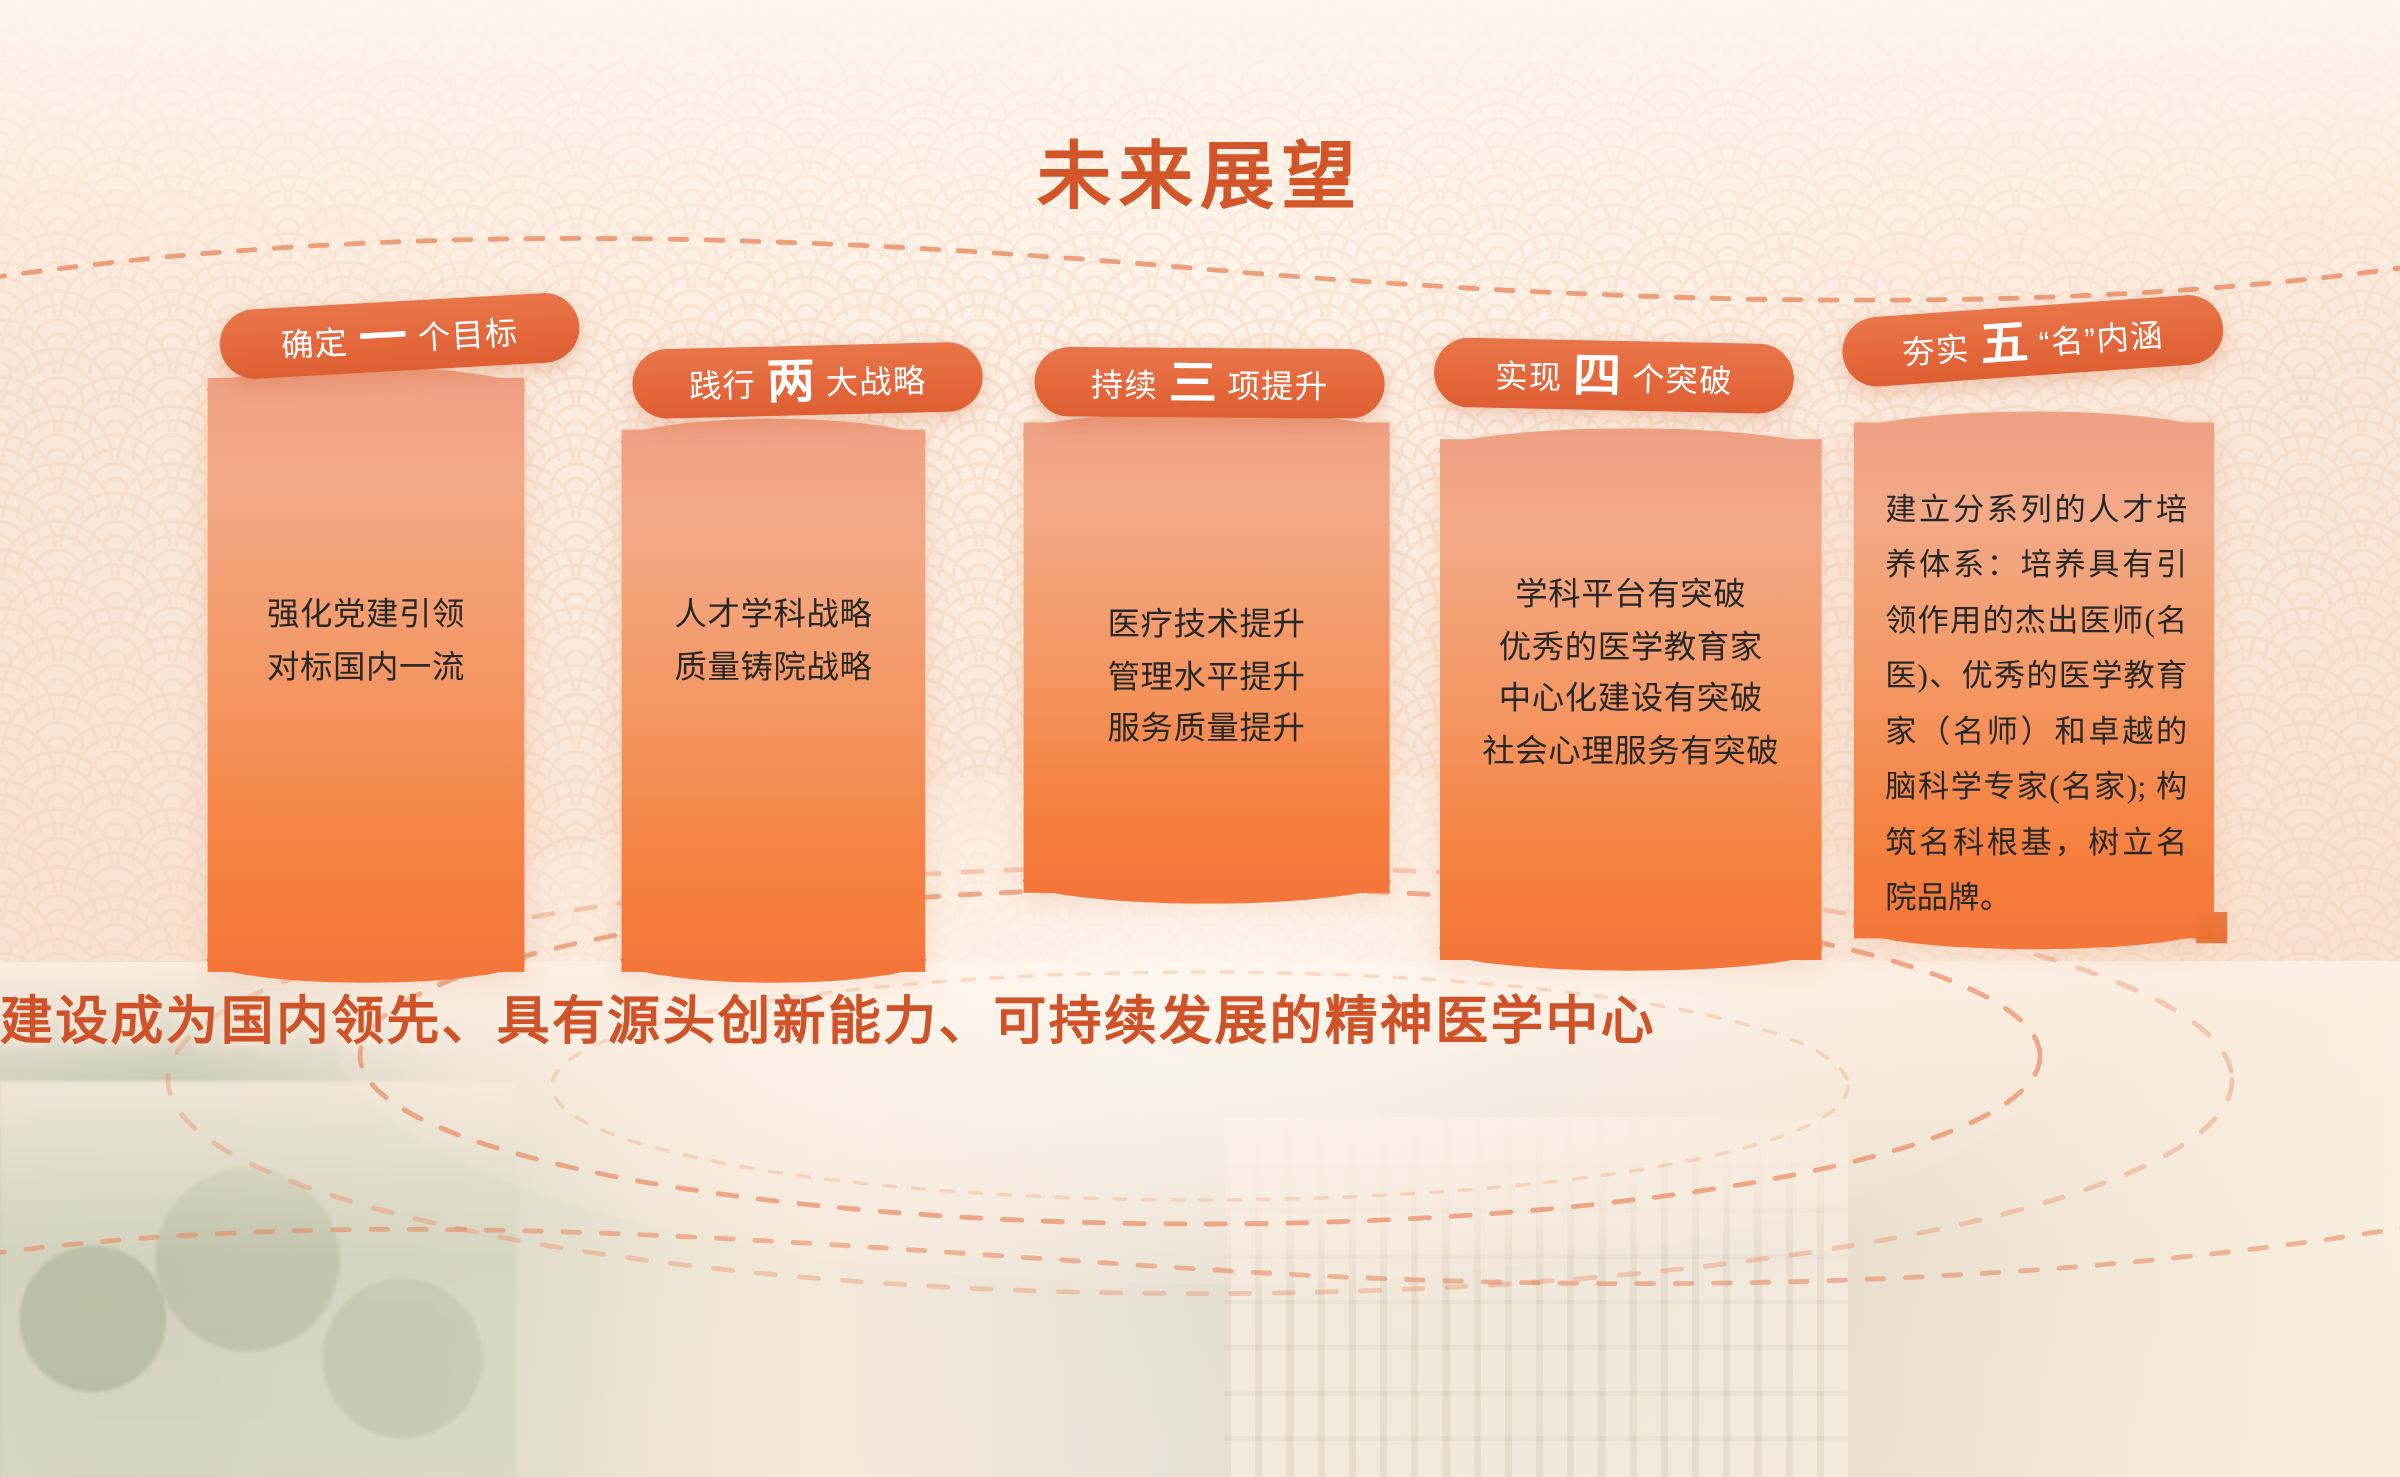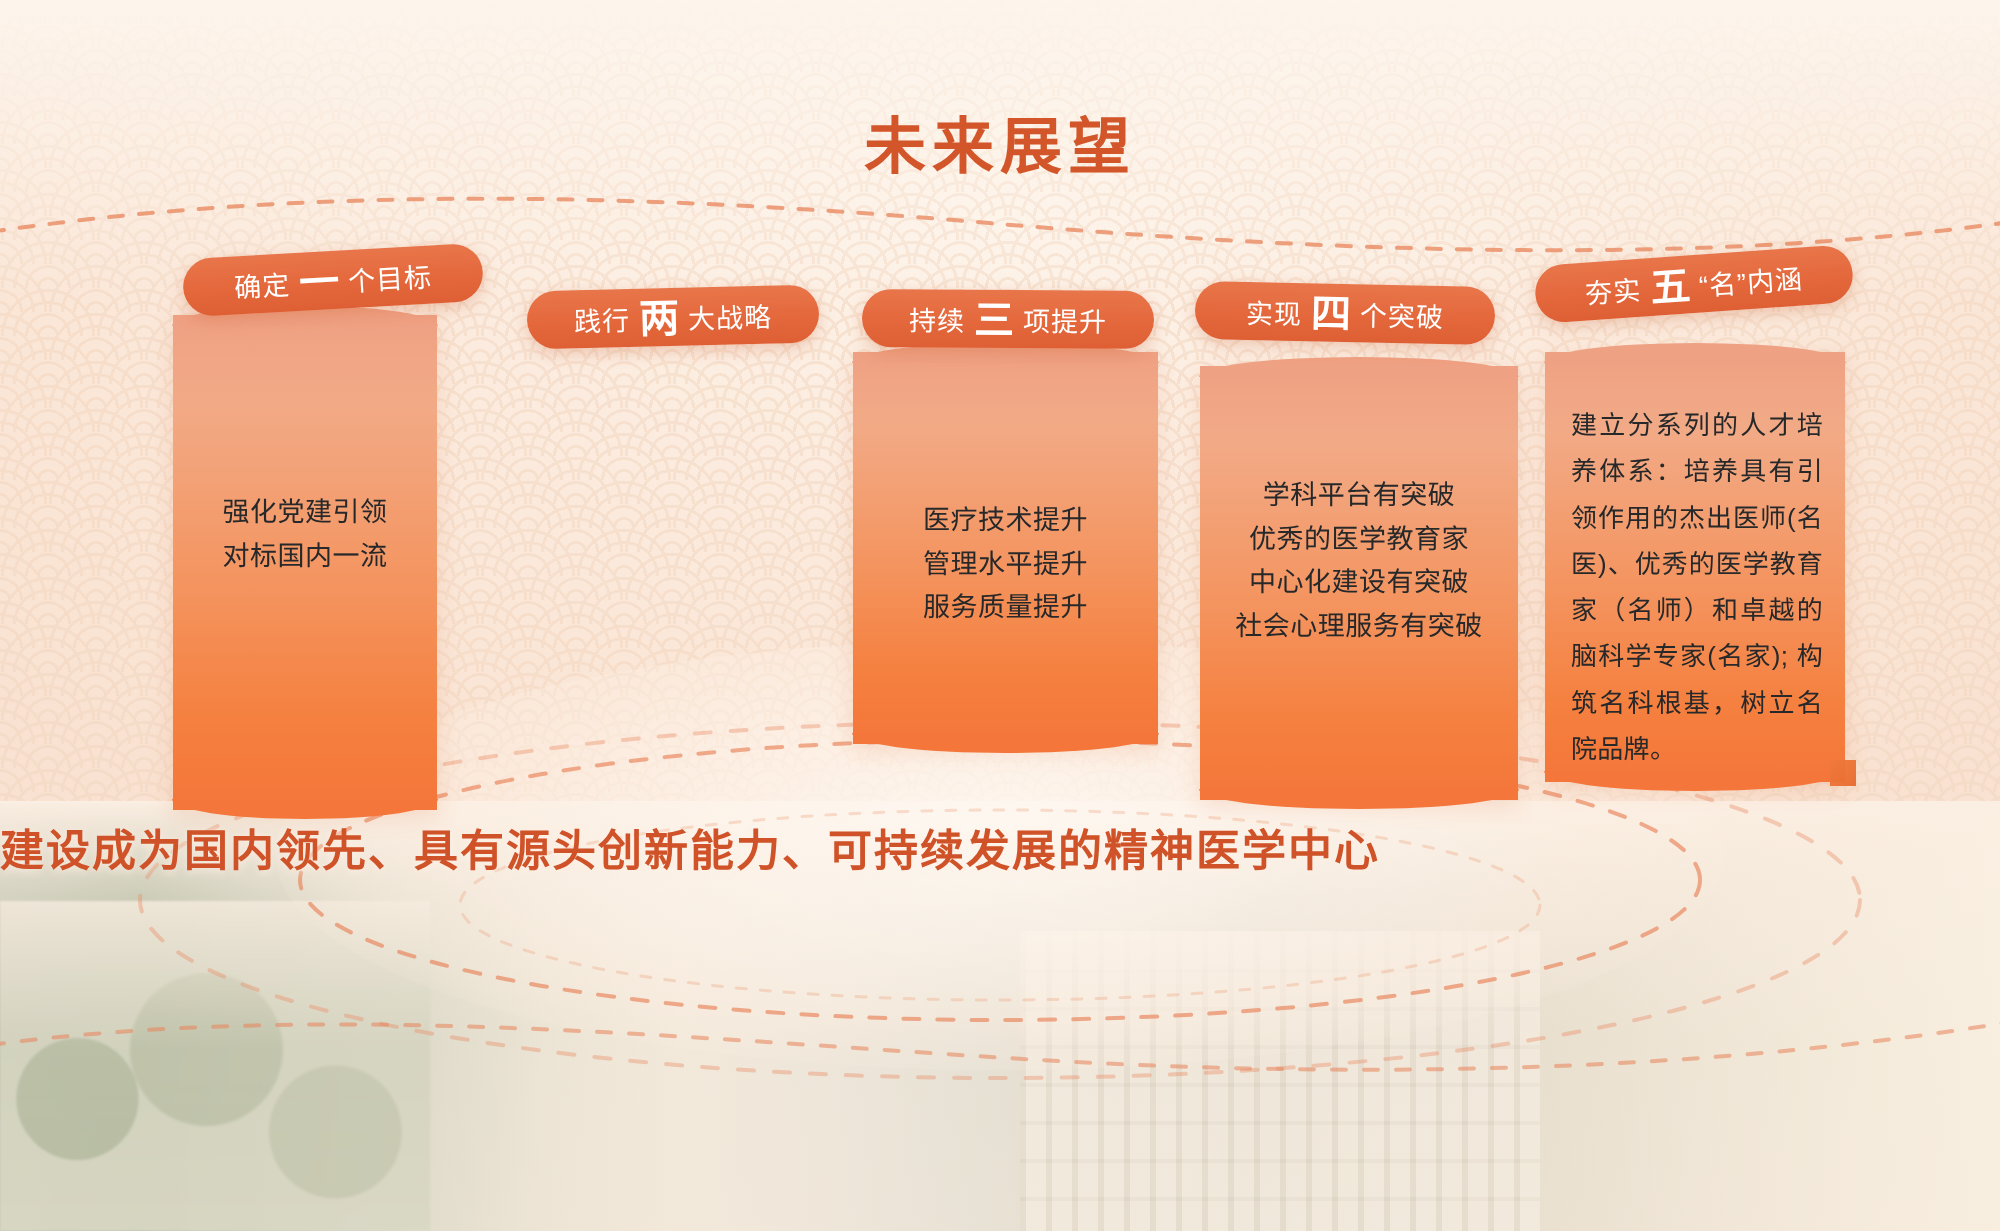--- a/index.html
+++ b/index.html
@@ -92,20 +92,21 @@
     letter-spacing: 6px;
     color: #d2562a;
     font-family: "Liberation Serif", "DejaVu Serif", serif;
   }
 
   
   .card {
     position: absolute;
     background: linear-gradient(180deg, #efa183 0%, #f2aa86 18%, #f4945f 55%, #f5803f 82%, #f4763a 100%);
     box-shadow: 0 6px 22px rgba(214,110,60,.18);
+    font-family: Liberation Serif, serif;
   }
   .card::before, .card::after {
     content: "";
     position: absolute;
     left: -1px; right: -1px;
     height: 20px;
     background: inherit;
   }
   .card::before { top: -9px; border-radius: 50% 50% 0 0 / 100% 100% 0 0; background: #efa183; }
   .card::after  { bottom: -9px; border-radius: 0 0 50% 50% / 0 0 100% 100%; background: #f4763a; }
@@ -192,20 +193,26 @@
 
   <div class="title">未来展望</div>
 
   <div class="card" style="left:173px; top:315px; width:253px; height:495px;padding-left:11px;">
     <div class="card-body" style="top:176px;">
       <div>强化党建引领</div>
       <div>对标国内一流</div>
     </div>
   </div>
 
+  <div class="card" style="left:518px; top:358px; width:253px; height:452px;">
+    <div class="card-body" style="top:133px;">
+      <div>人才学科战略</div>
+      <div>质量铸院战略</div>
+    </div>
+  </div>
 
   <div class="card" style="left:853px; top:352px; width:305px; height:392px;">
     <div class="card-body" style="top:147px;">
       <div>医疗技术提升</div>
       <div>管理水平提升</div>
       <div>服务质量提升</div>
     </div>
   </div>
 
   <div class="card" style="left:1200px; top:366px; width:318px; height:434px;">

